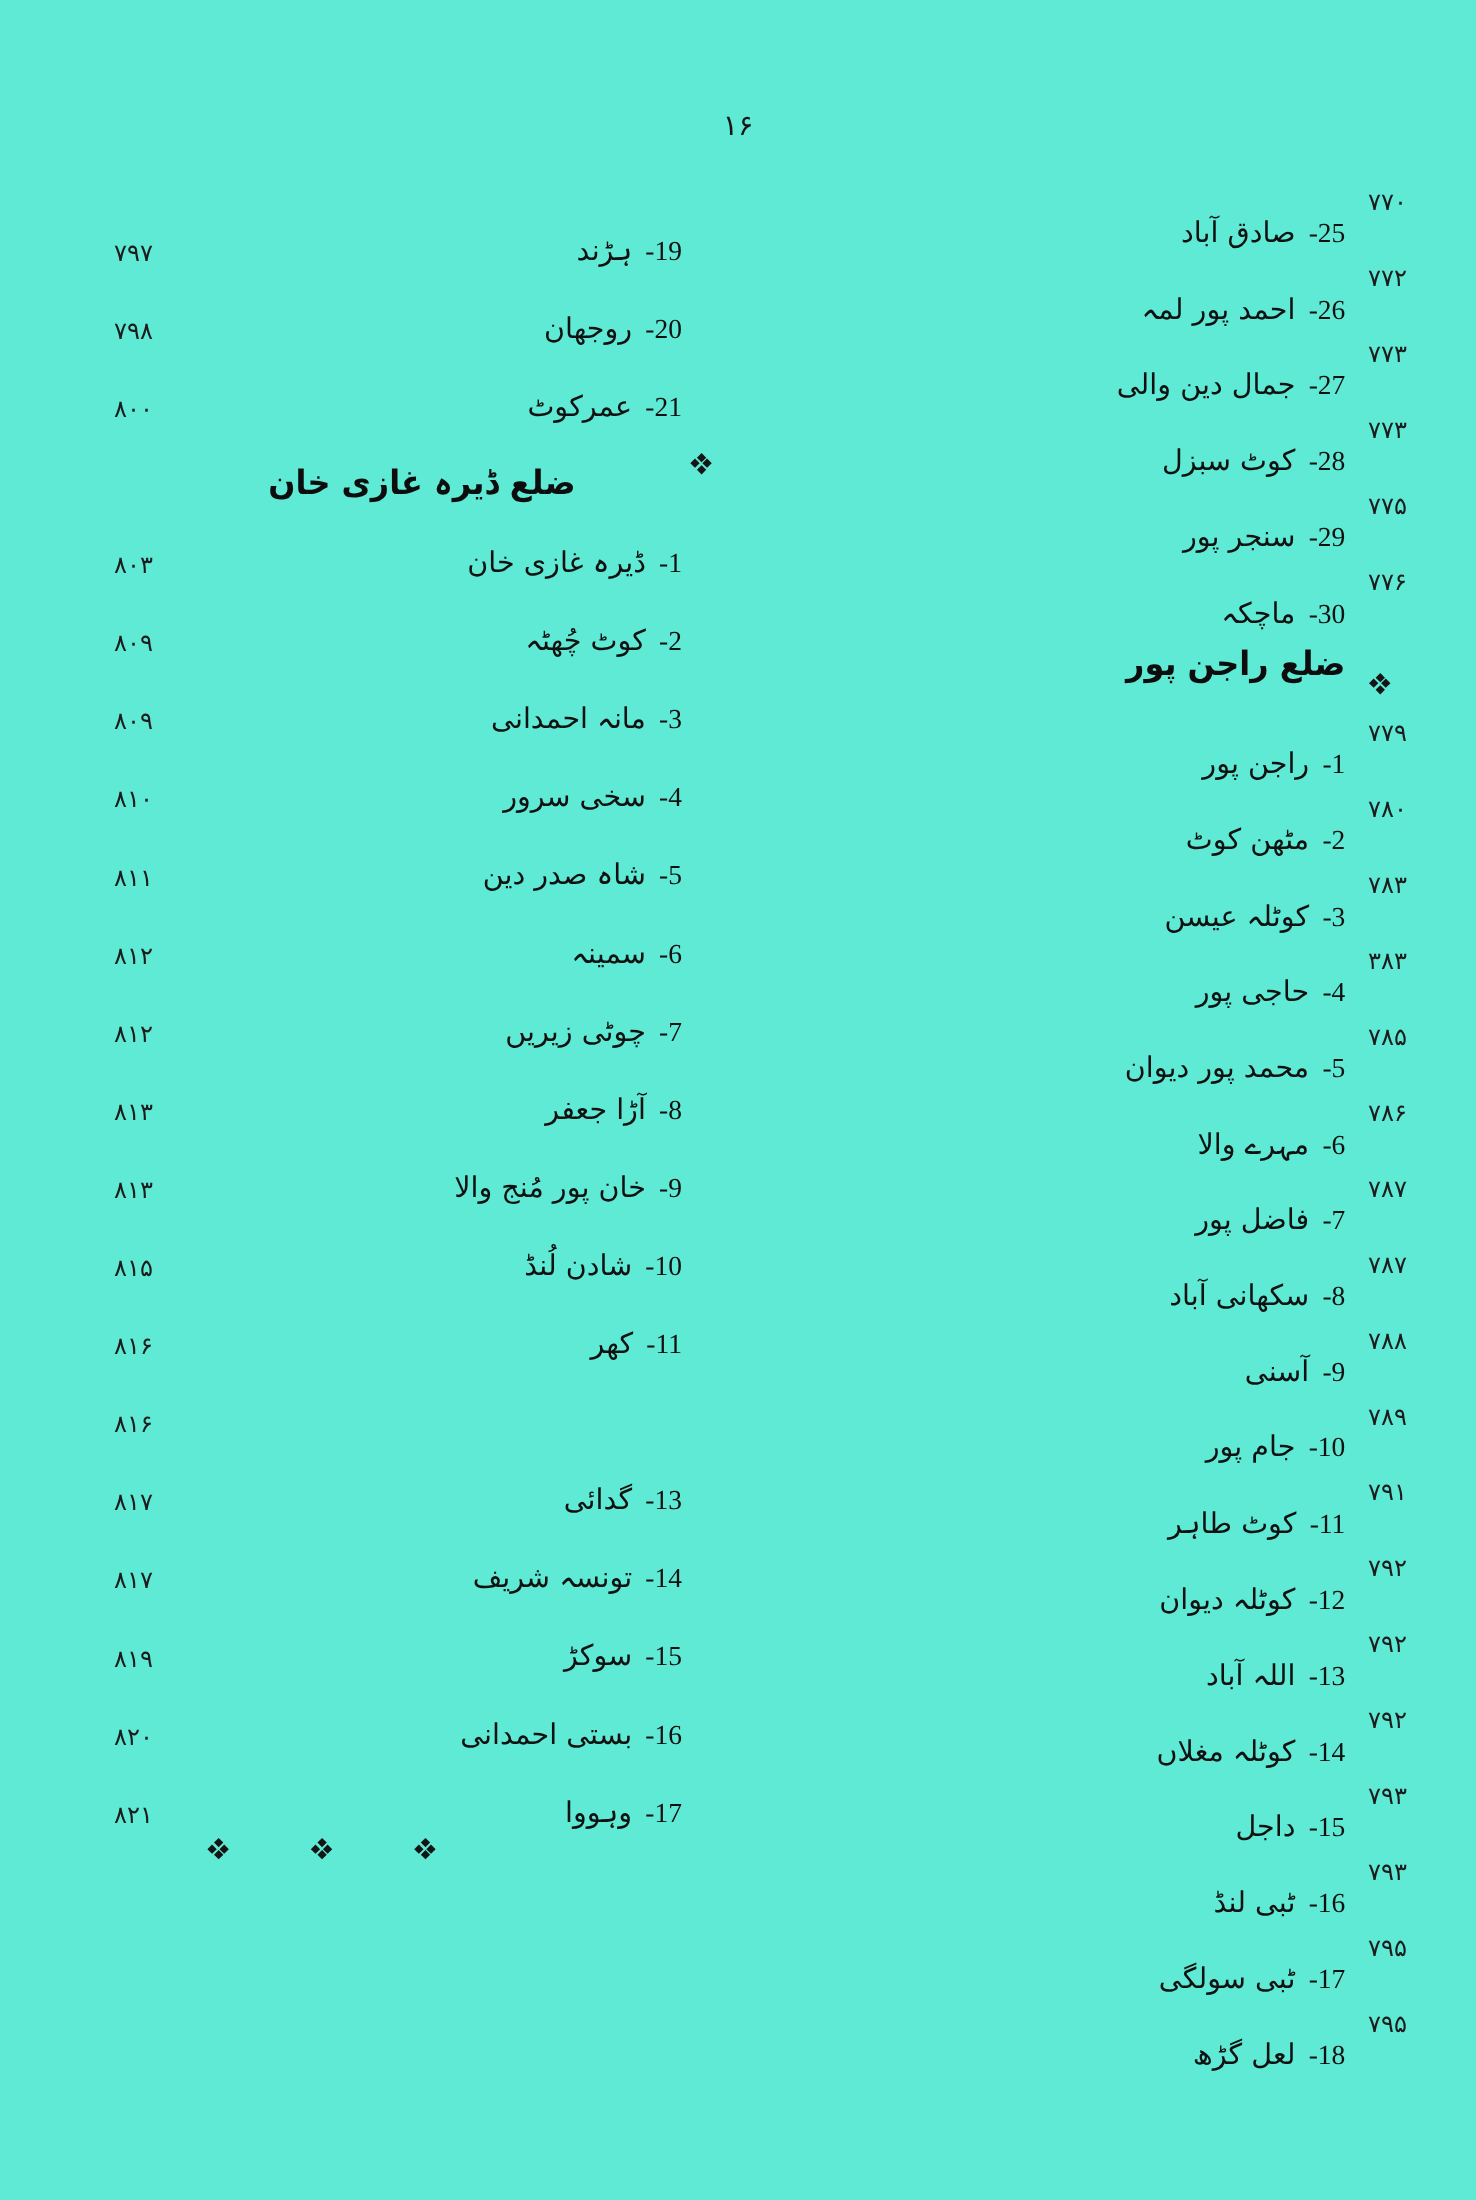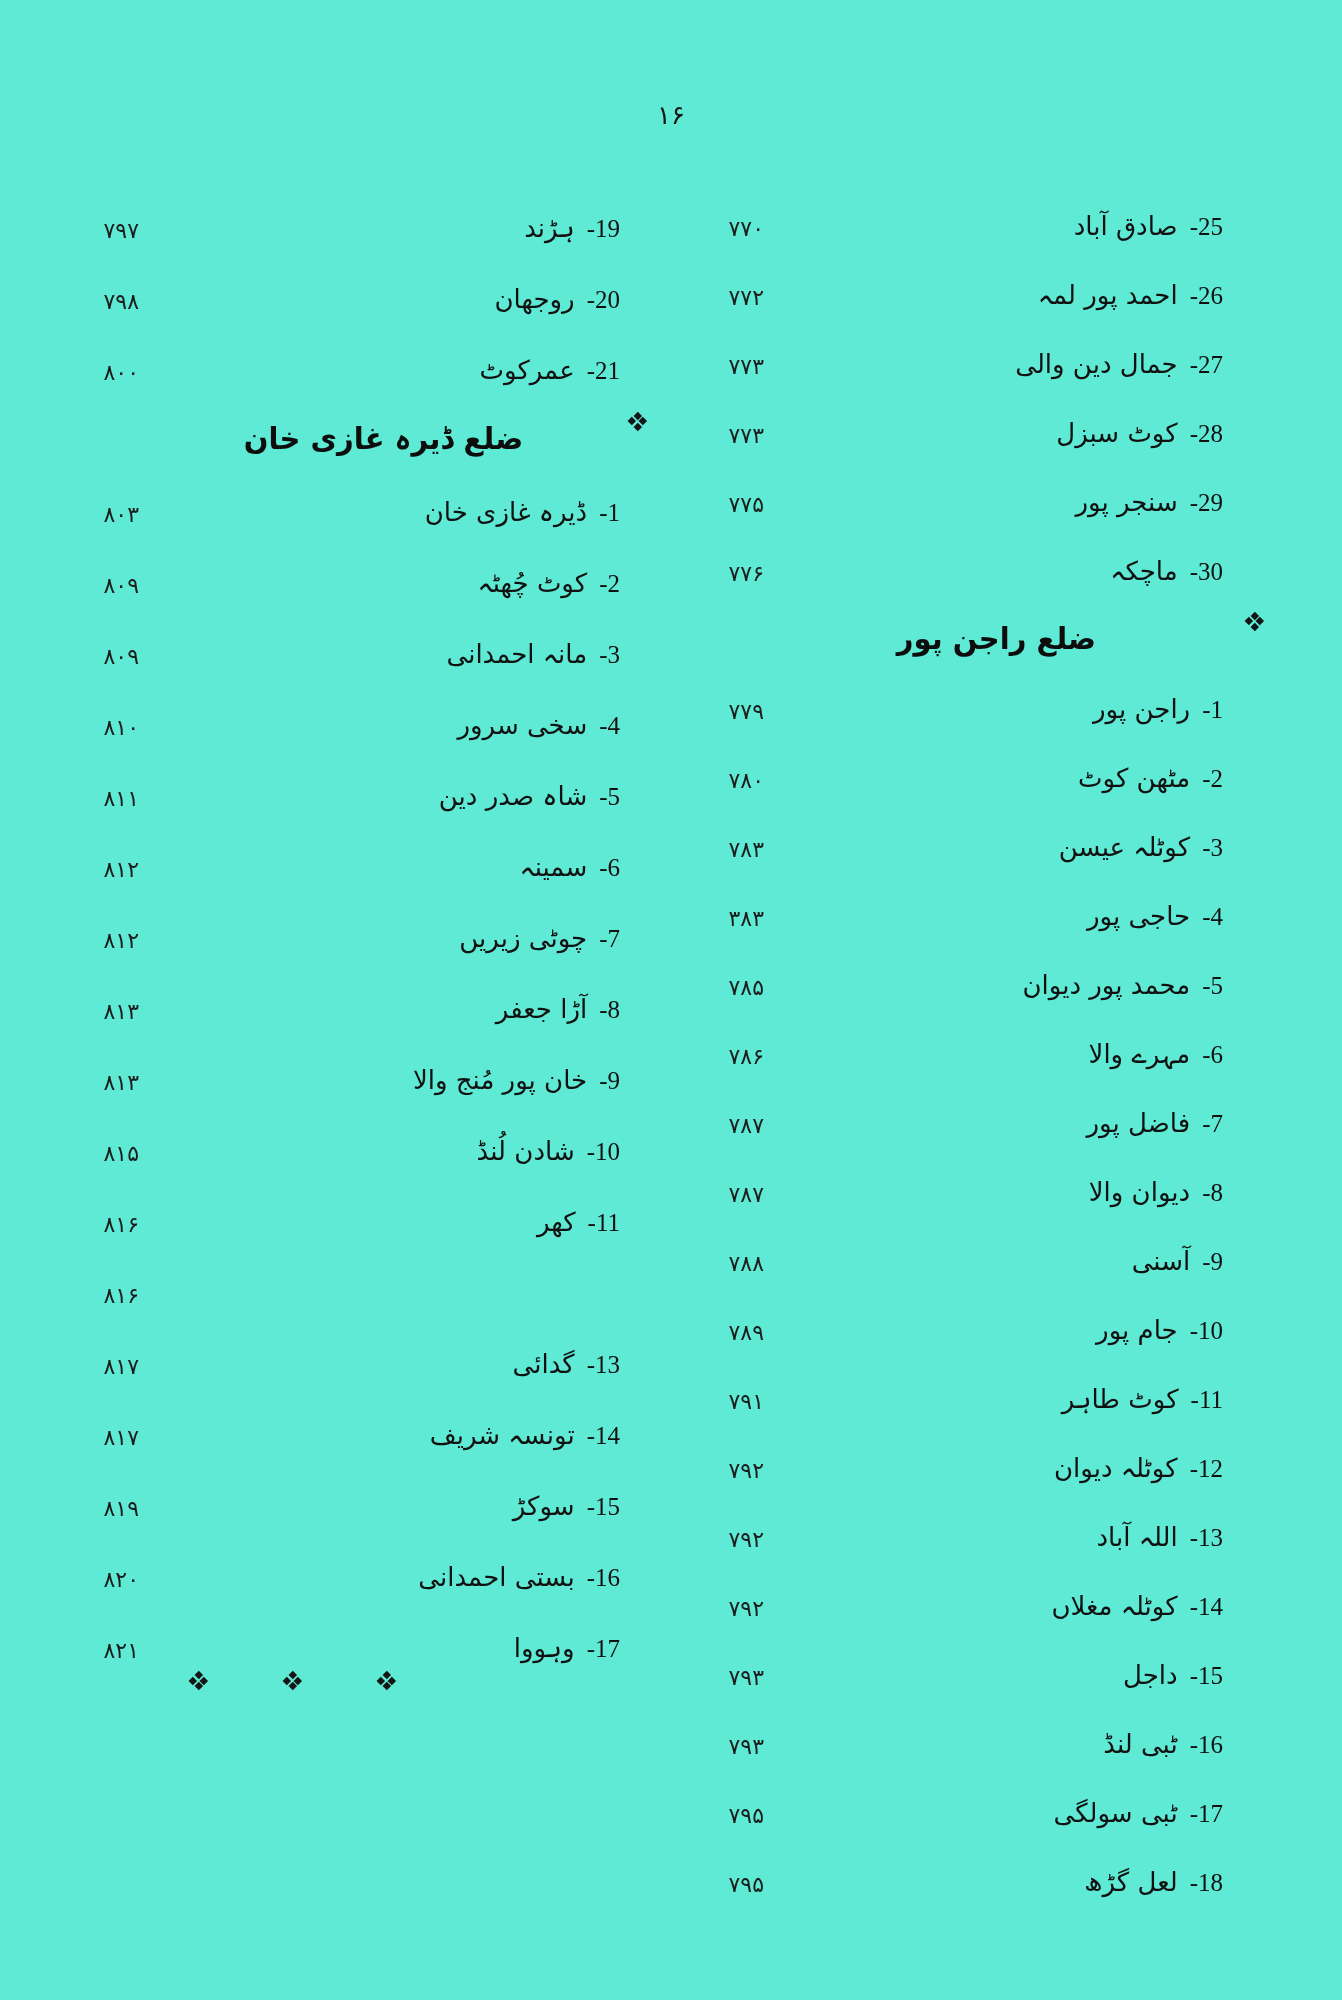--- a/index.html
+++ b/index.html
@@ -12,21 +12,21 @@
     overflow:hidden;
   }
   .page{position:absolute;inset:0;background:#5eead4;}
   .page-number-top{
     position:absolute;top:100px;left:0;right:0;
     text-align:center;font-size:26px;letter-spacing:2px;color:#161616;
   }
   
   .colstack{position:absolute;display:flex;flex-direction:column;}
   #right-column{left:640px;top:172px;width:645px;}
-  #right-column .row{height:69px;}
+  #right-column .row{height:69px;flex-direction:column;}
   #left-column{left:55px;top:172px;width:605px;}
   #left-column .row{height:71px;}
   .row{display:flex;align-items:flex-end;position:relative;}
   .pageref{
     text-align:right;font-size:22px;color:#1c1c1c;
     font-family:"DejaVu Sans",sans-serif;
     white-space:nowrap;flex:0 0 auto;
   }
   #right-column .pageref{width:130px;padding-right:6px;box-sizing:border-box;}
   #left-column .pageref{width:92px;padding-right:8px;box-sizing:border-box;}
@@ -170,21 +170,21 @@
   <div class="row">
     <div class="pageref">۷۸۷</div>
     <div class="entry">
       <span class="eno">7-</span><span class="ename">فاضل پور</span>
     </div>
   </div>
 
   <div class="row">
     <div class="pageref">۷۸۷</div>
     <div class="entry">
-      <span class="eno">8-</span><span class="ename">دیوان والا</span>
+      <span class="eno">8-</span><span class="ename">سکھانی آباد</span>
     </div>
   </div>
 
   <div class="row">
     <div class="pageref">۷۸۸</div>
     <div class="entry">
       <span class="eno">9-</span><span class="ename">آسنی</span>
     </div>
   </div>
 

